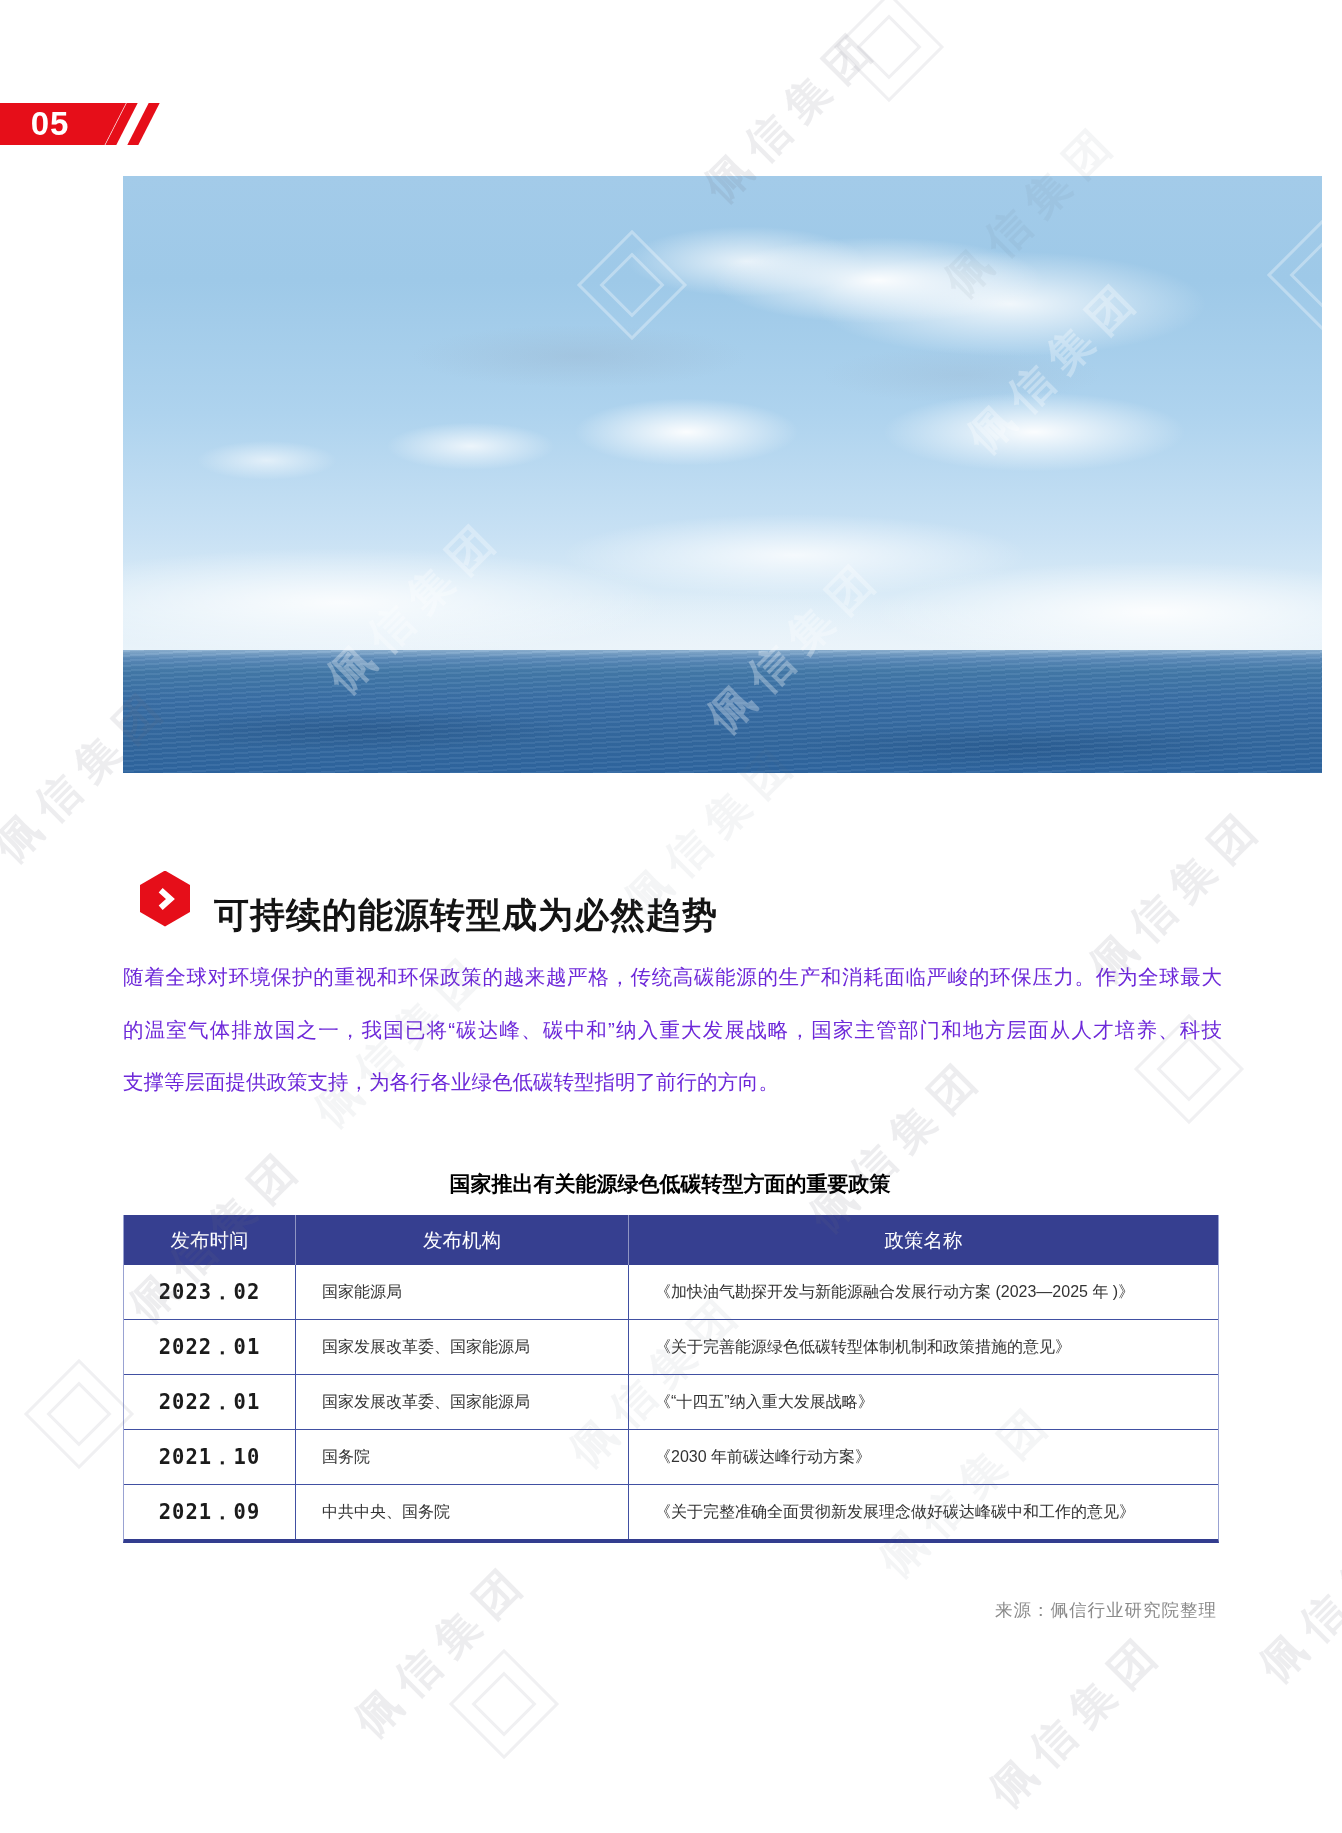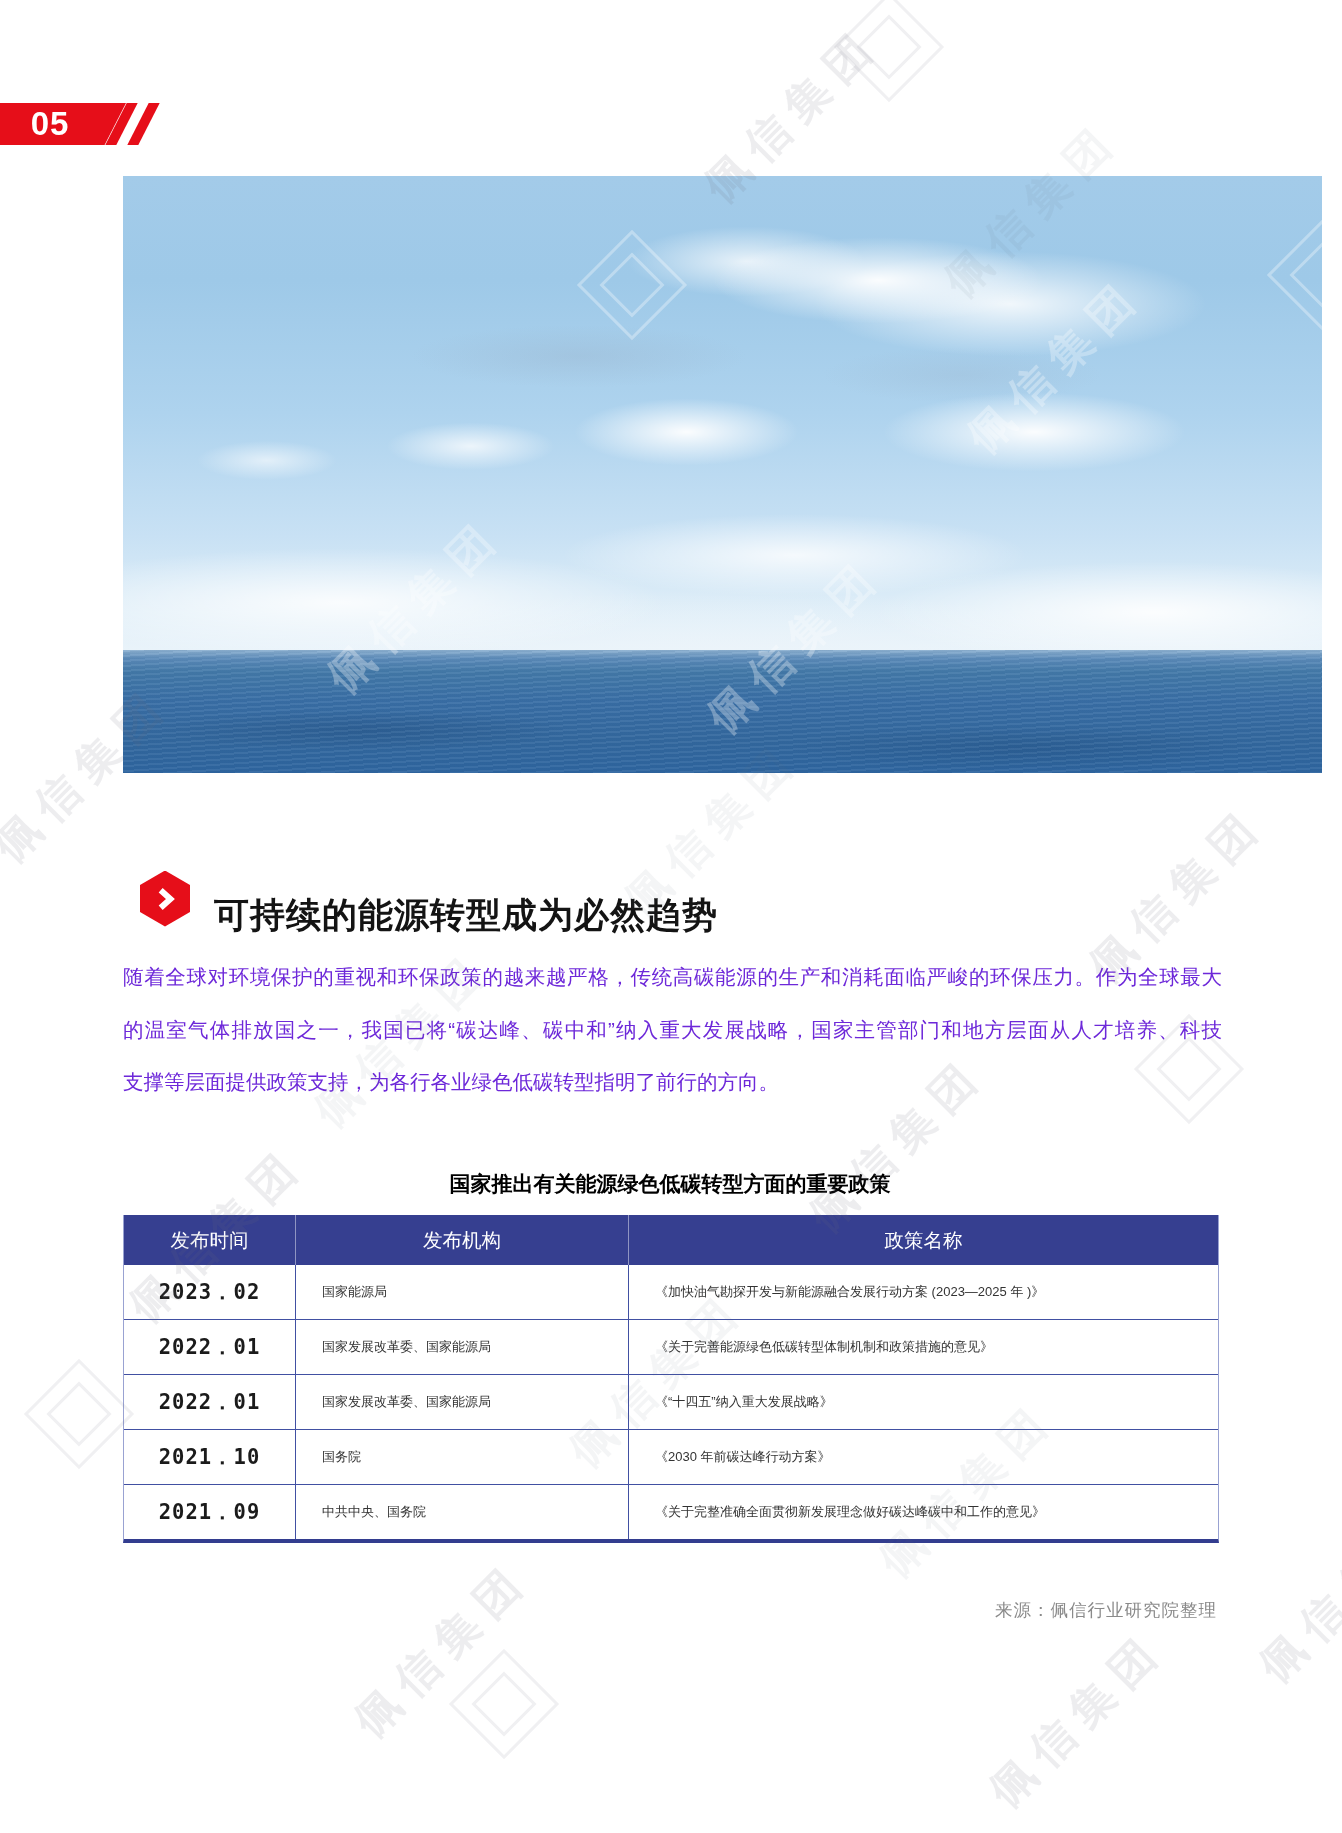--- a/index.html
+++ b/index.html
@@ -94,21 +94,21 @@
   .trow{
     display:grid;grid-template-columns:171px 333px 590px;height:54px;
     border-top:1px solid #4150a2;background:#ffffff;
   }
   .trow .td{display:flex;align-items:center;overflow:hidden;}
   .trow .td + .td{border-left:1px solid #4150a2;}
   .td.date{
     justify-content:center;font-family:"DejaVu Sans Mono","Liberation Mono",monospace;
     font-weight:bold;font-size:20.5px;color:#1b1b1b;letter-spacing:1px;
   }
-  .td.agency,.td.policy{padding-left:26px;font-size:13px;color:#333333;}
+  .td.agency,.td.policy{padding-left:26px;font-size:16px;color:#333333;}
 
   .source{
     position:absolute;right:125px;top:1598px;font-size:17.5px;color:#8a8a8a;letter-spacing:1px;
   }
 
   
   .wm-layer{position:absolute;inset:0;pointer-events:none;}
   .wm{
     position:absolute;white-space:nowrap;font-size:44px;font-weight:bold;
     letter-spacing:12px;color:rgba(105,108,125,.12);

